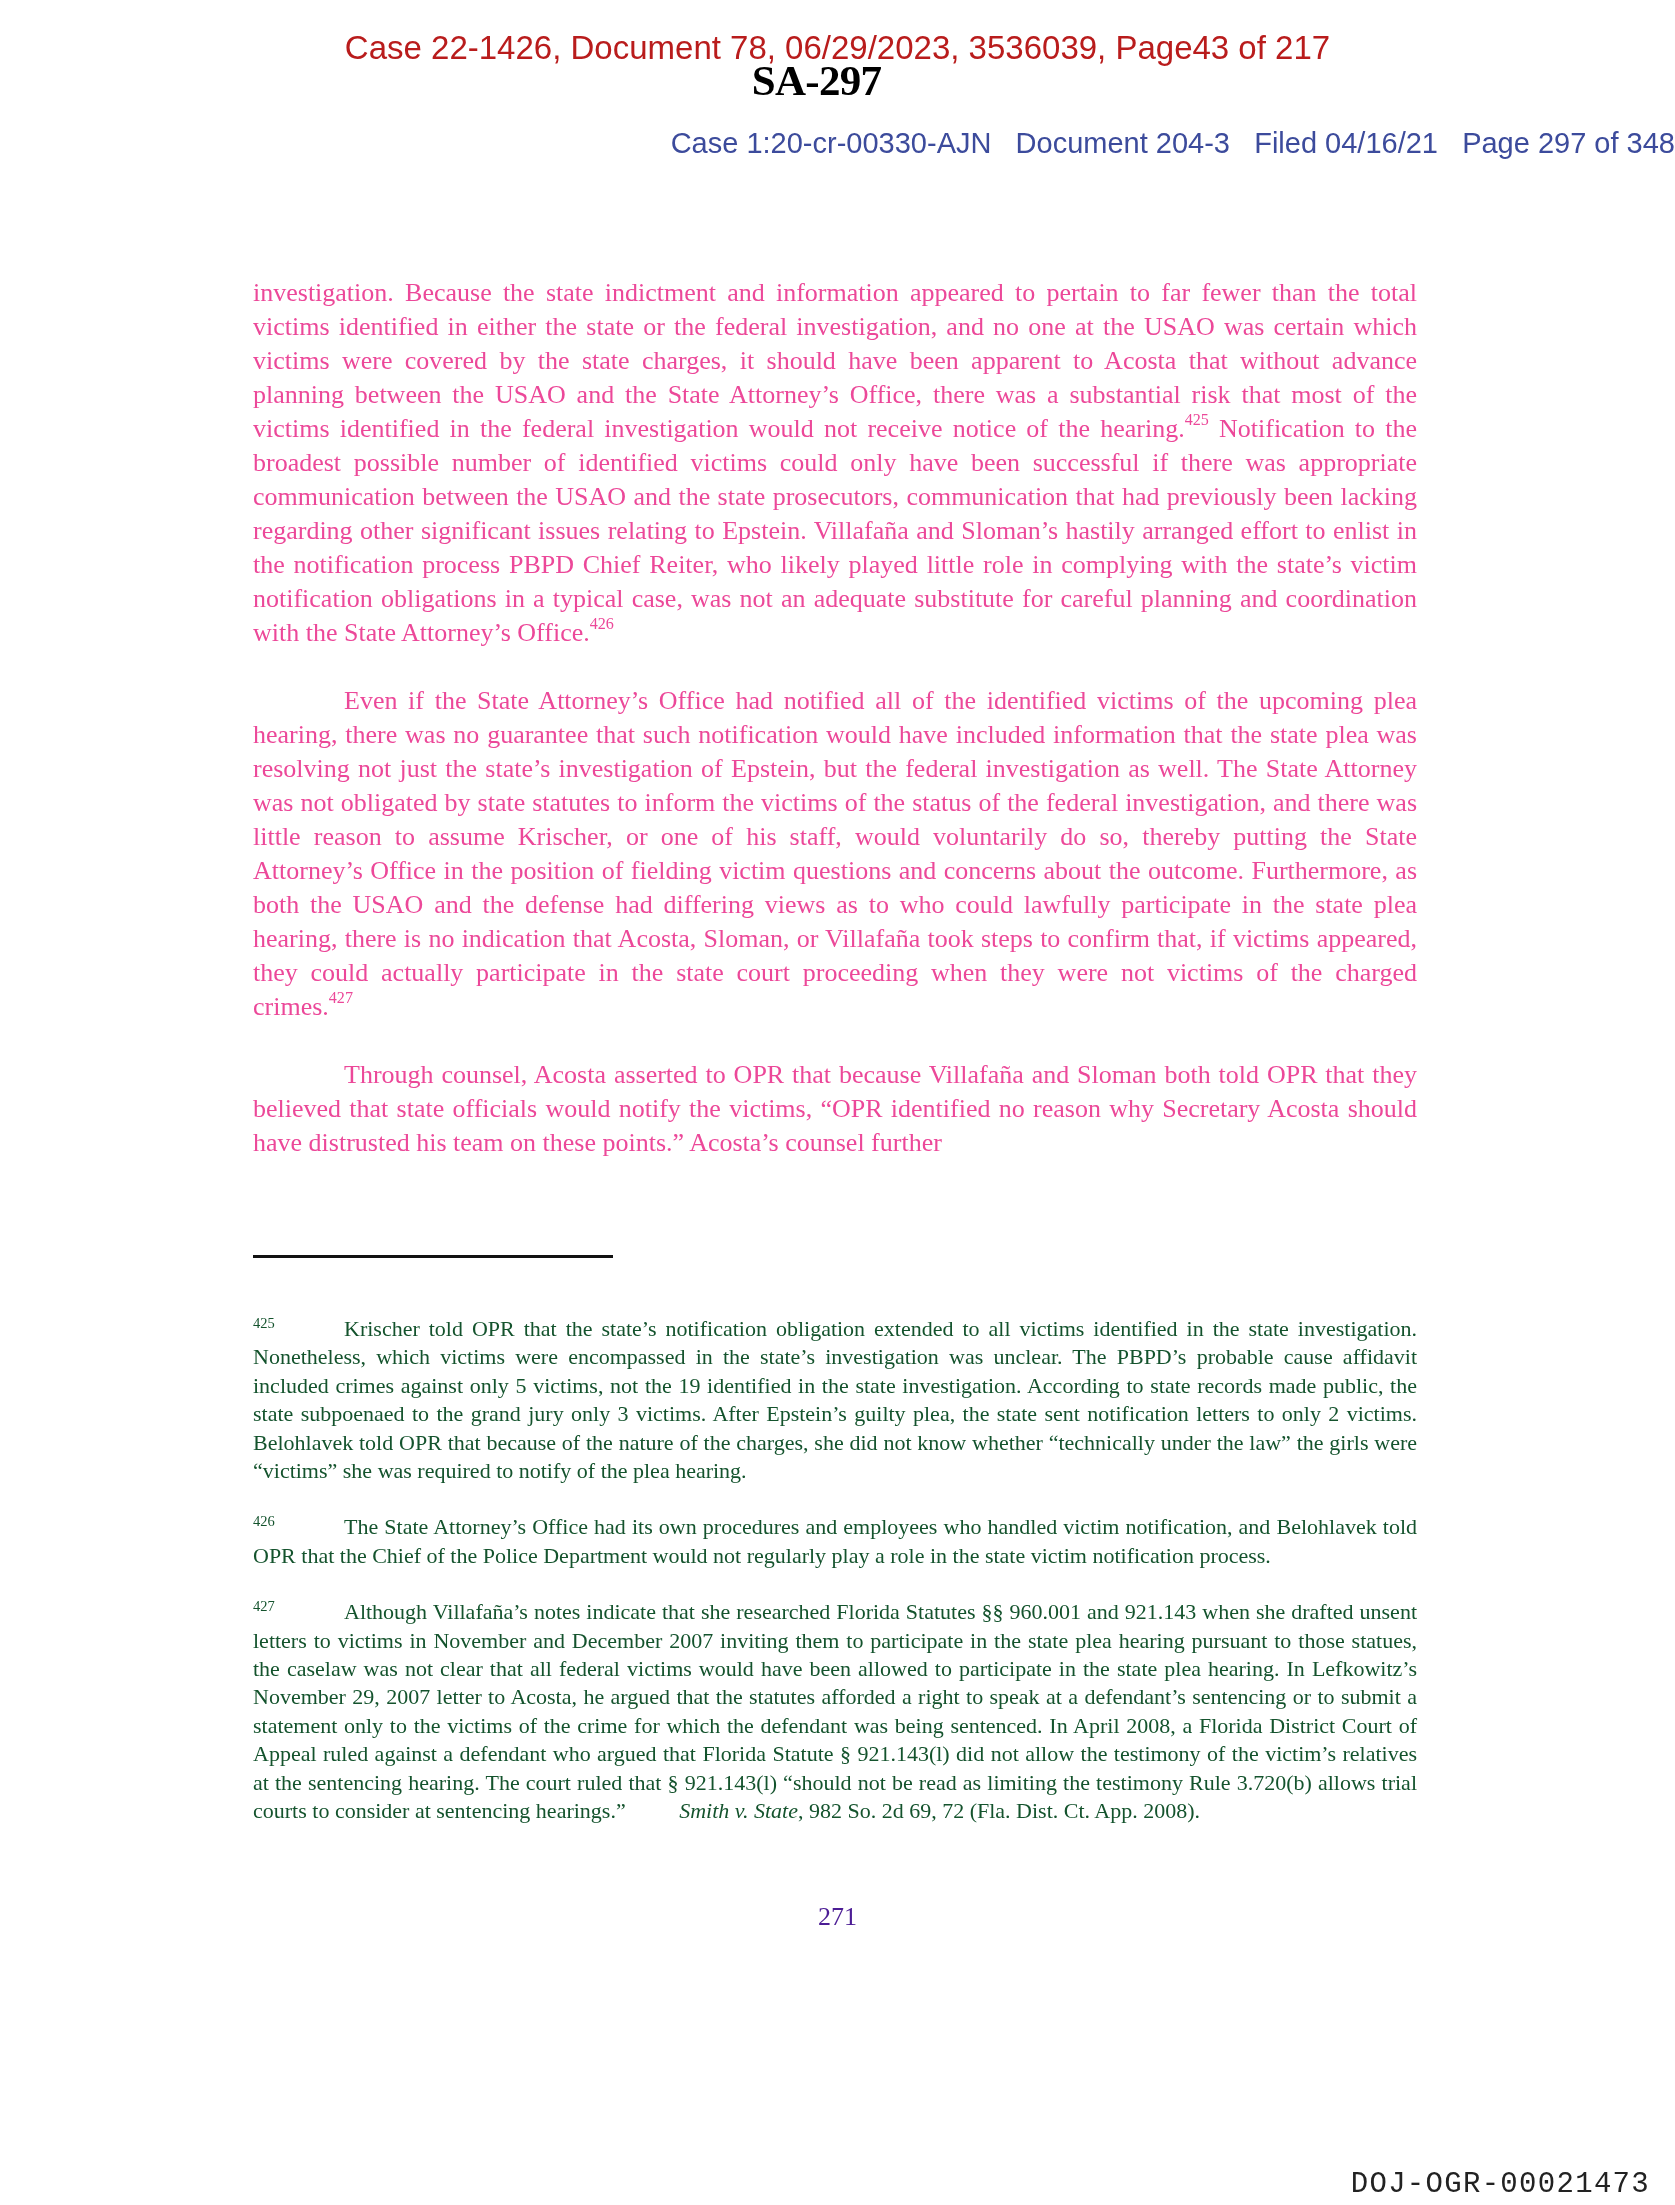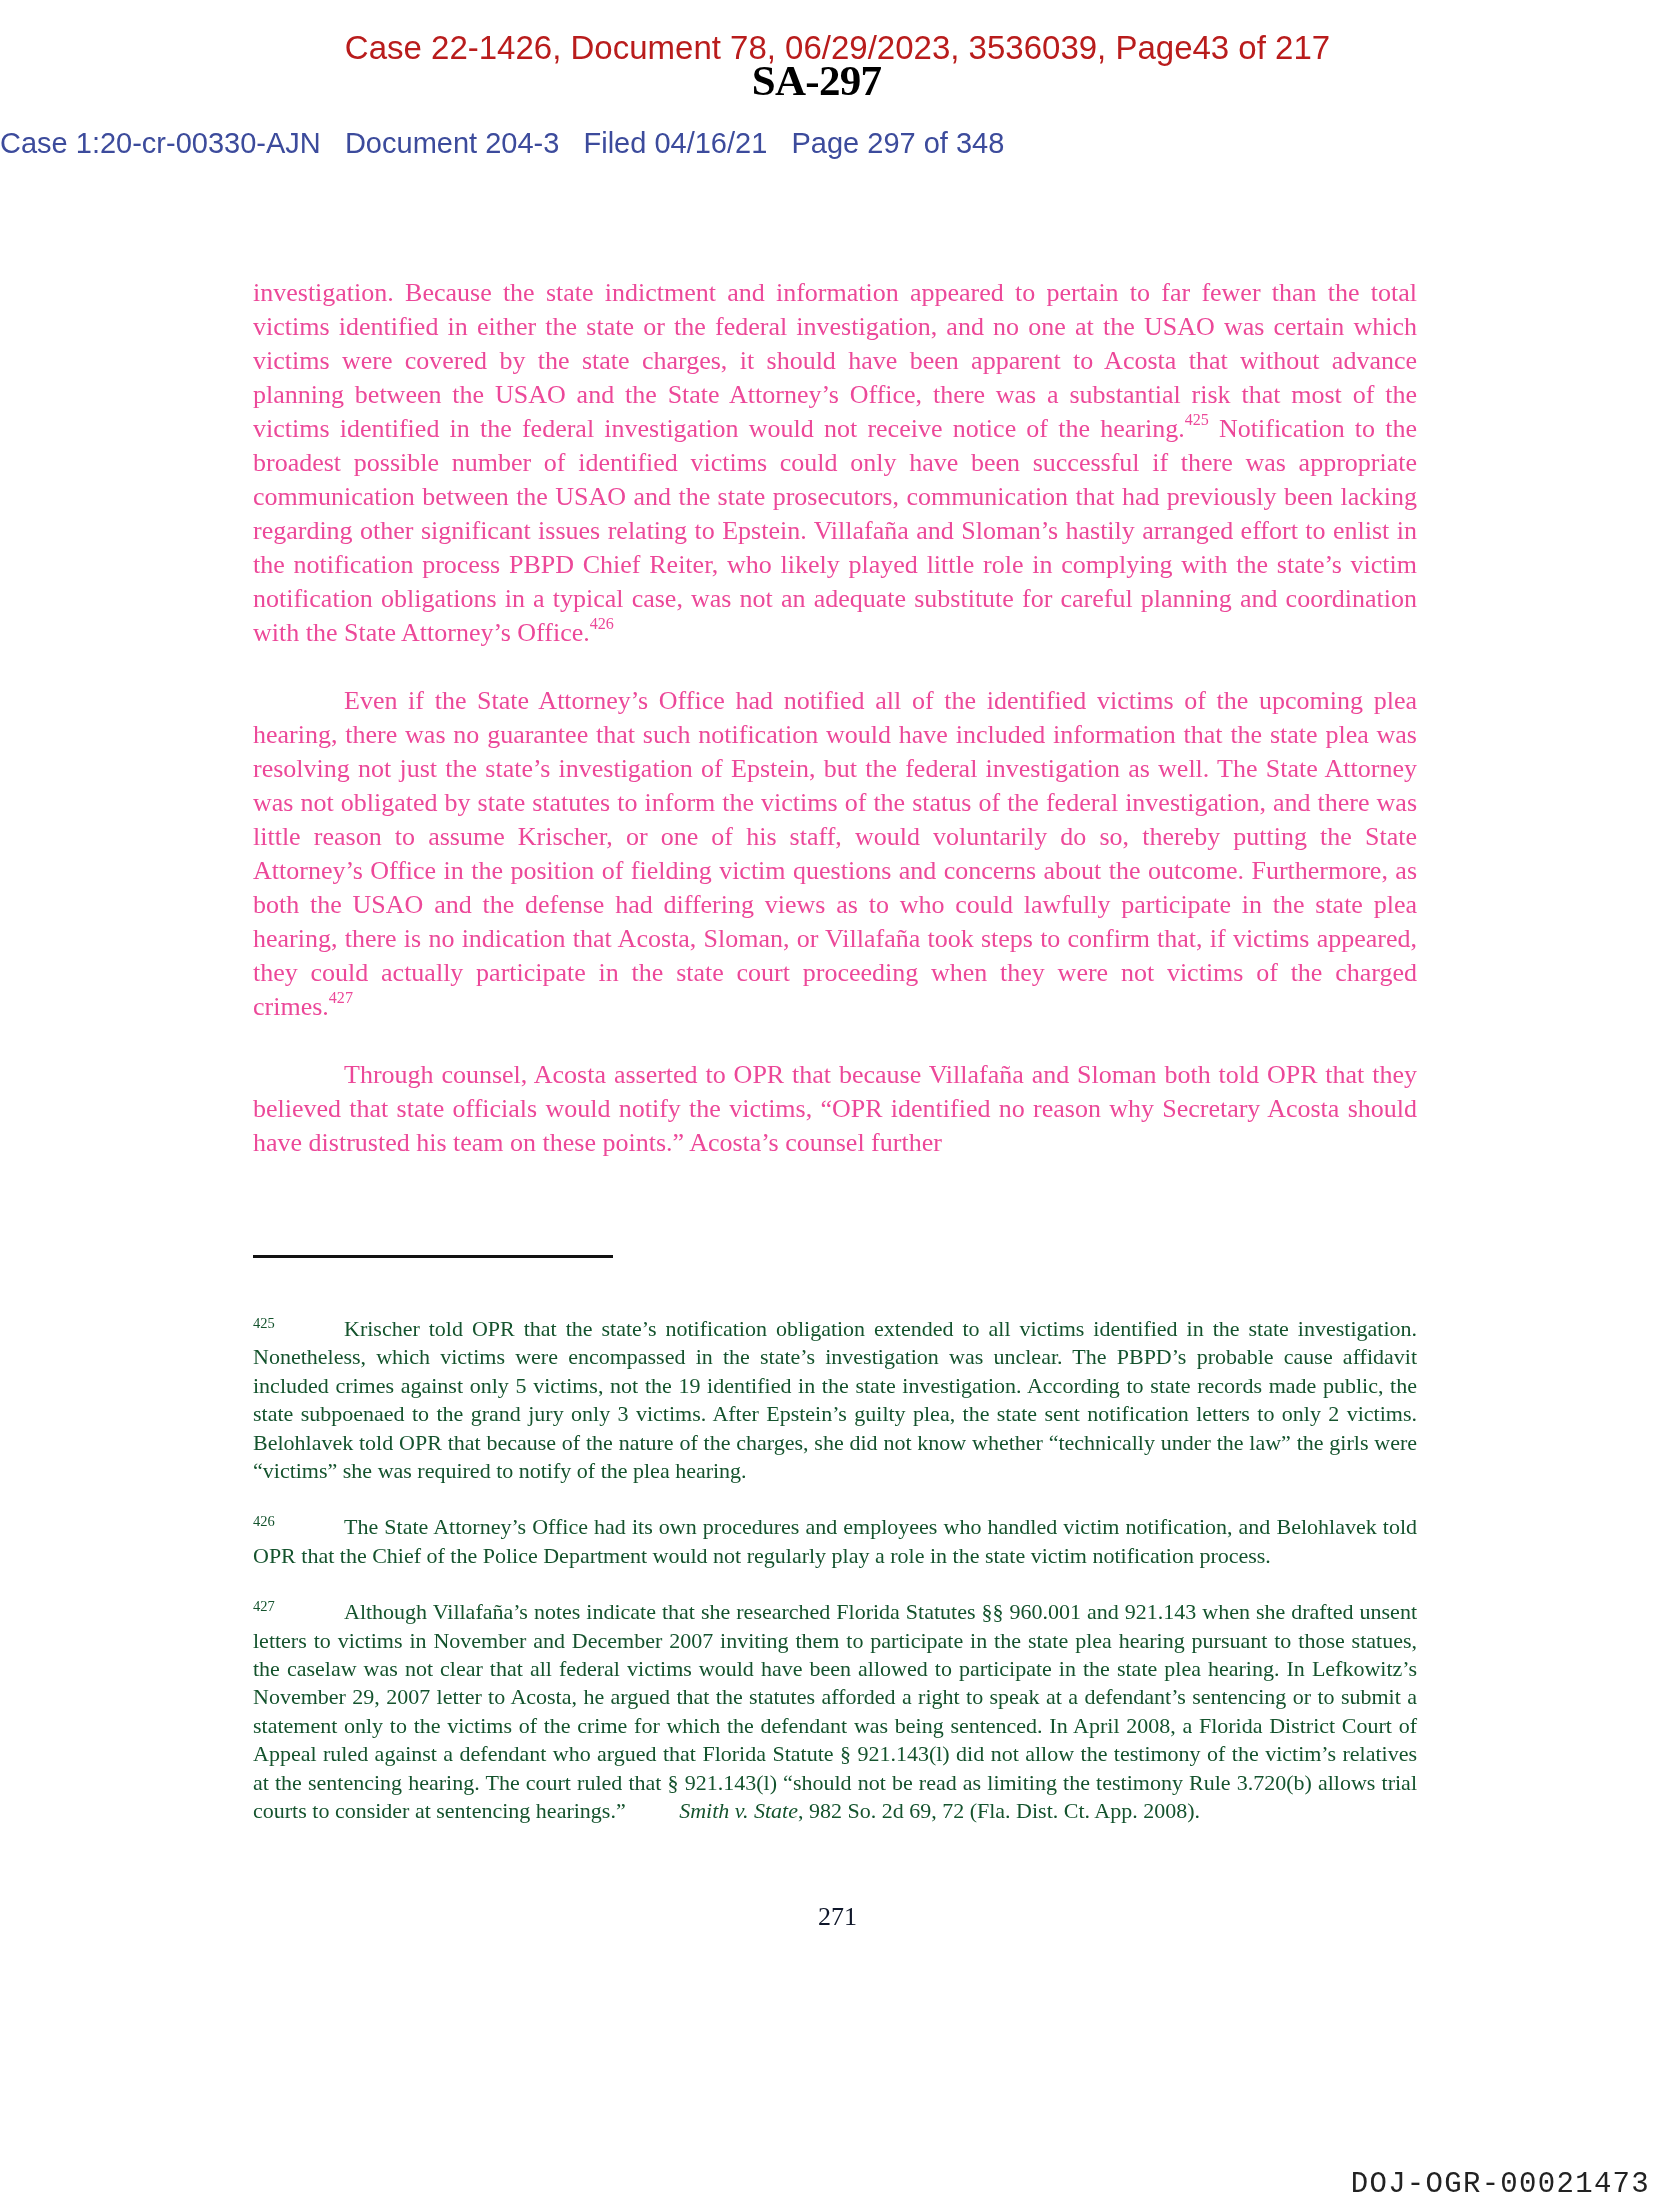--- a/index.html
+++ b/index.html
@@ -8,21 +8,21 @@
     position: absolute; left: 0; width: 1675px; top: 28px; text-align: center;
     font-family: "Liberation Sans", sans-serif; font-size: 33px; color: #b91c1c;
     line-height: 39px; white-space: nowrap;
   }
   .hdr-sa {
     position: absolute; left: 0; width: 1633px; top: 56px; text-align: center;
     font-family: "Liberation Serif", serif; font-weight: bold; font-size: 43px; color: #000;
     line-height: 49px; letter-spacing: -0.7px;
   }
   .hdr-blue {
-    position: absolute; left: 0; width: 1675px; top: 125px; text-align: left;
+    position: absolute; left: 0; width: 1675px; top: 125px; text-align: right;
     font-family: "Liberation Sans", sans-serif; font-size: 29px; color: #3c4b9c;
     line-height: 37px; white-space: pre;
   }
   .body {
     position: absolute; left: 253px; width: 1164px; top: 276px;
     font-family: Liberation Serif, serif; font-size: 26px; line-height: 34px; color: #ec4899;
     text-align: justify;
   }
   .body p { margin: 0 0 34px 0; }
   .body p.indent { text-indent: 91px; }
@@ -34,21 +34,21 @@
   .notes {
     position: absolute; left: 253px; width: 1164px; top: 1315px;
     font-family: "Liberation Serif", serif; font-size: 22px; line-height: 28.4px; color: #14532d;
     text-align: justify;
   }
   .notes .fn { margin: 0 0 28px 0; text-indent: 0; }
   .notes .fn-num { font-size: 14.5px; vertical-align: 0.55em; line-height: 0; display: inline-block; width: 91px; }
   .notes em { font-style: italic; margin-left: 48px; }
   .pagenum {
     position: absolute; left: 0; width: 1675px; top: 1900px; text-align: center;
-    font-family: "Liberation Serif", serif; font-size: 26px; color: #0f172a; line-height: 33px;
+    font-family: "Liberation Serif", serif; font-size: 26px; color: #4c1d95; line-height: 33px;
   }
   .bates {
     position: absolute; right: 25px; top: 2168px;
     font-family: "Liberation Mono", monospace; font-size: 29px; color: #222; letter-spacing: 1.3px;
     line-height: 33px;
   }
 </style>
 </head>
 <body>
 

